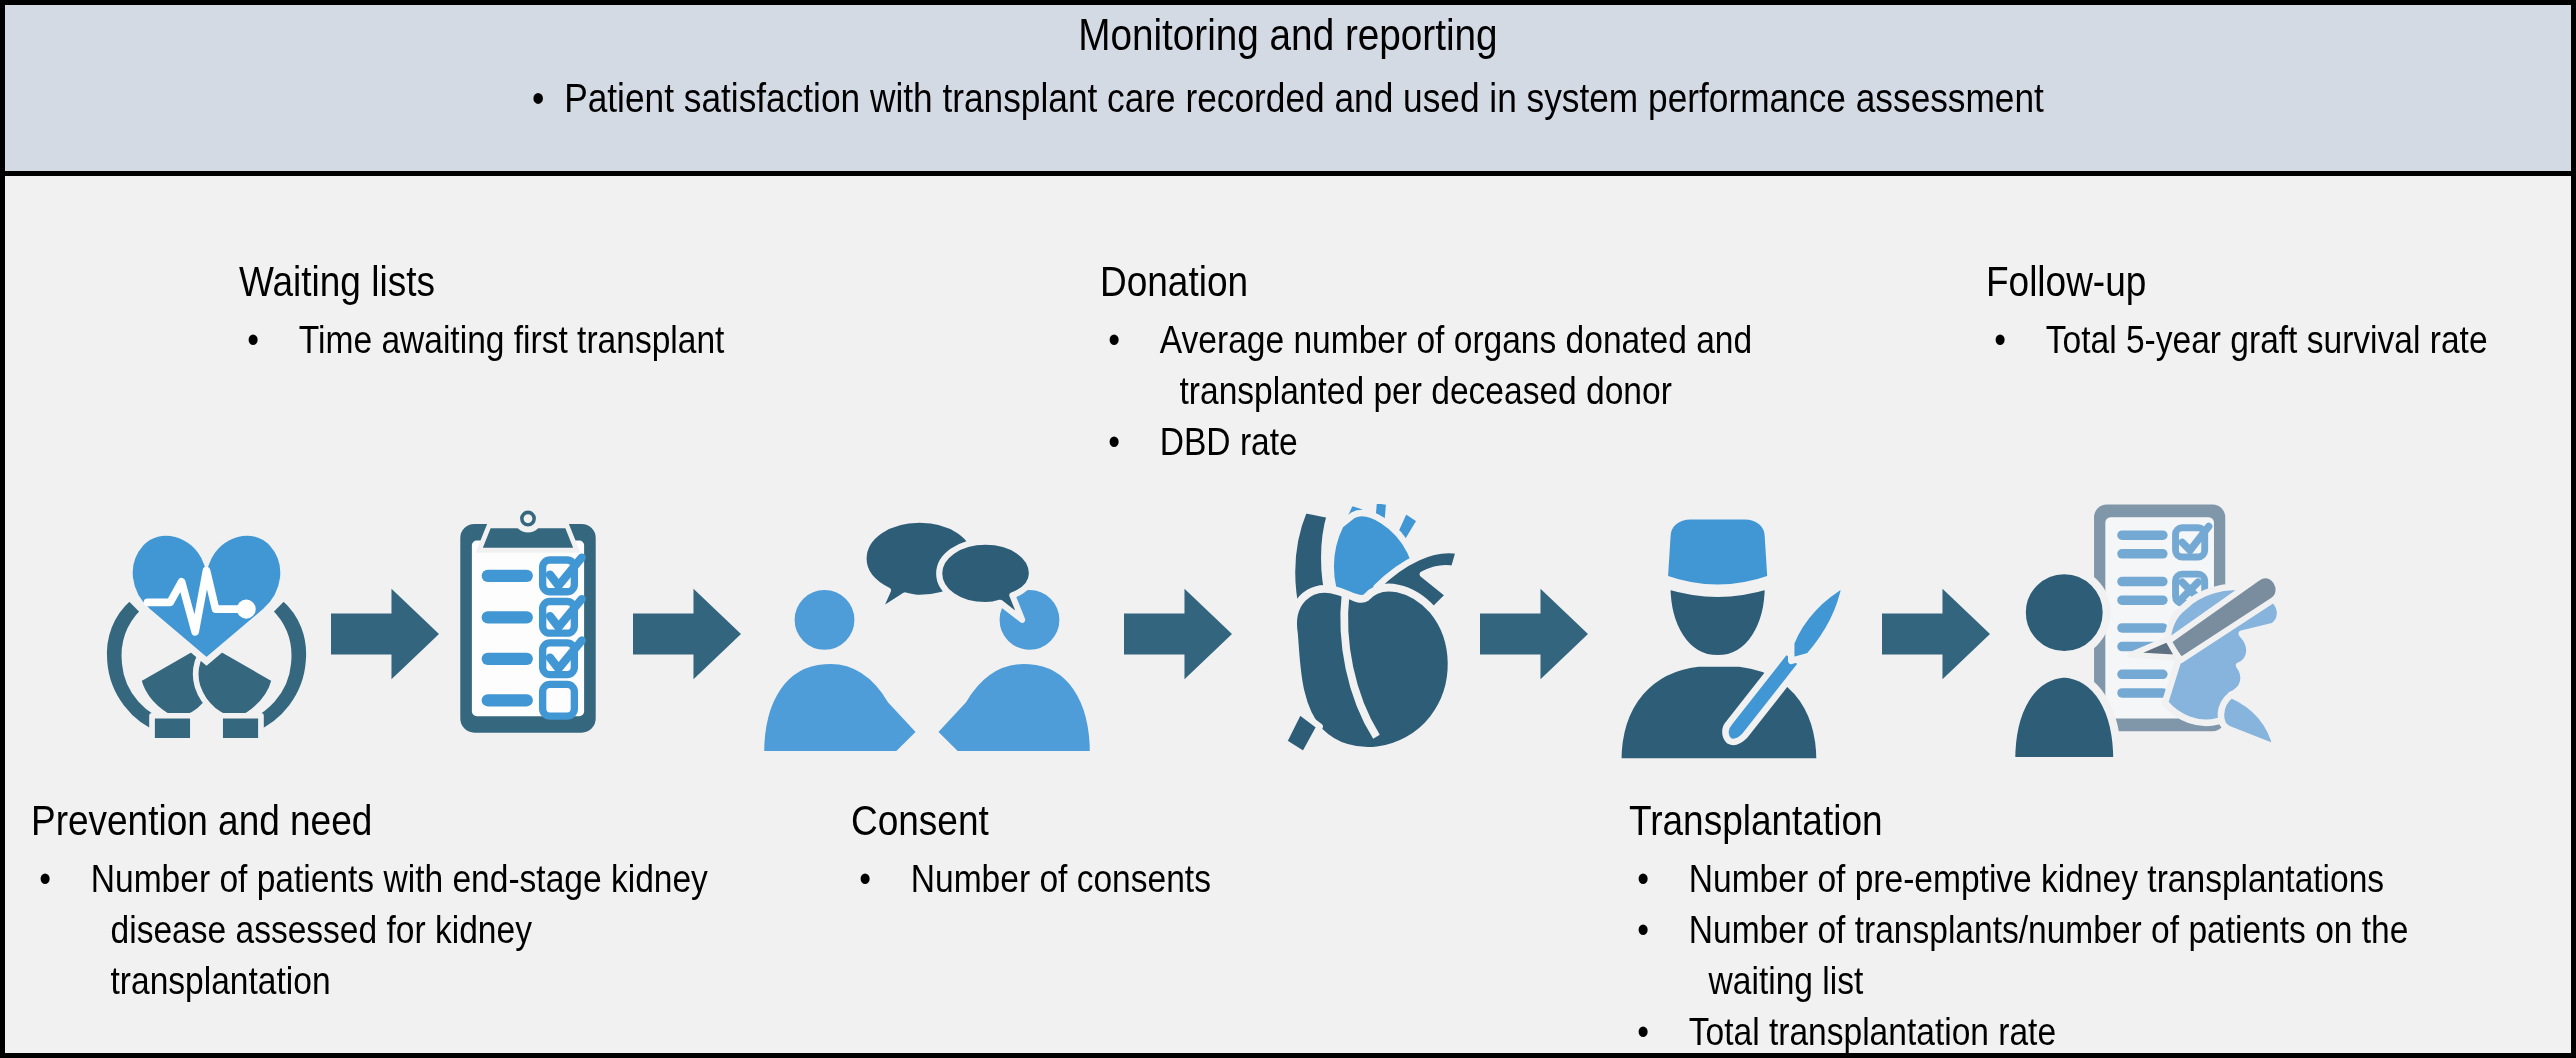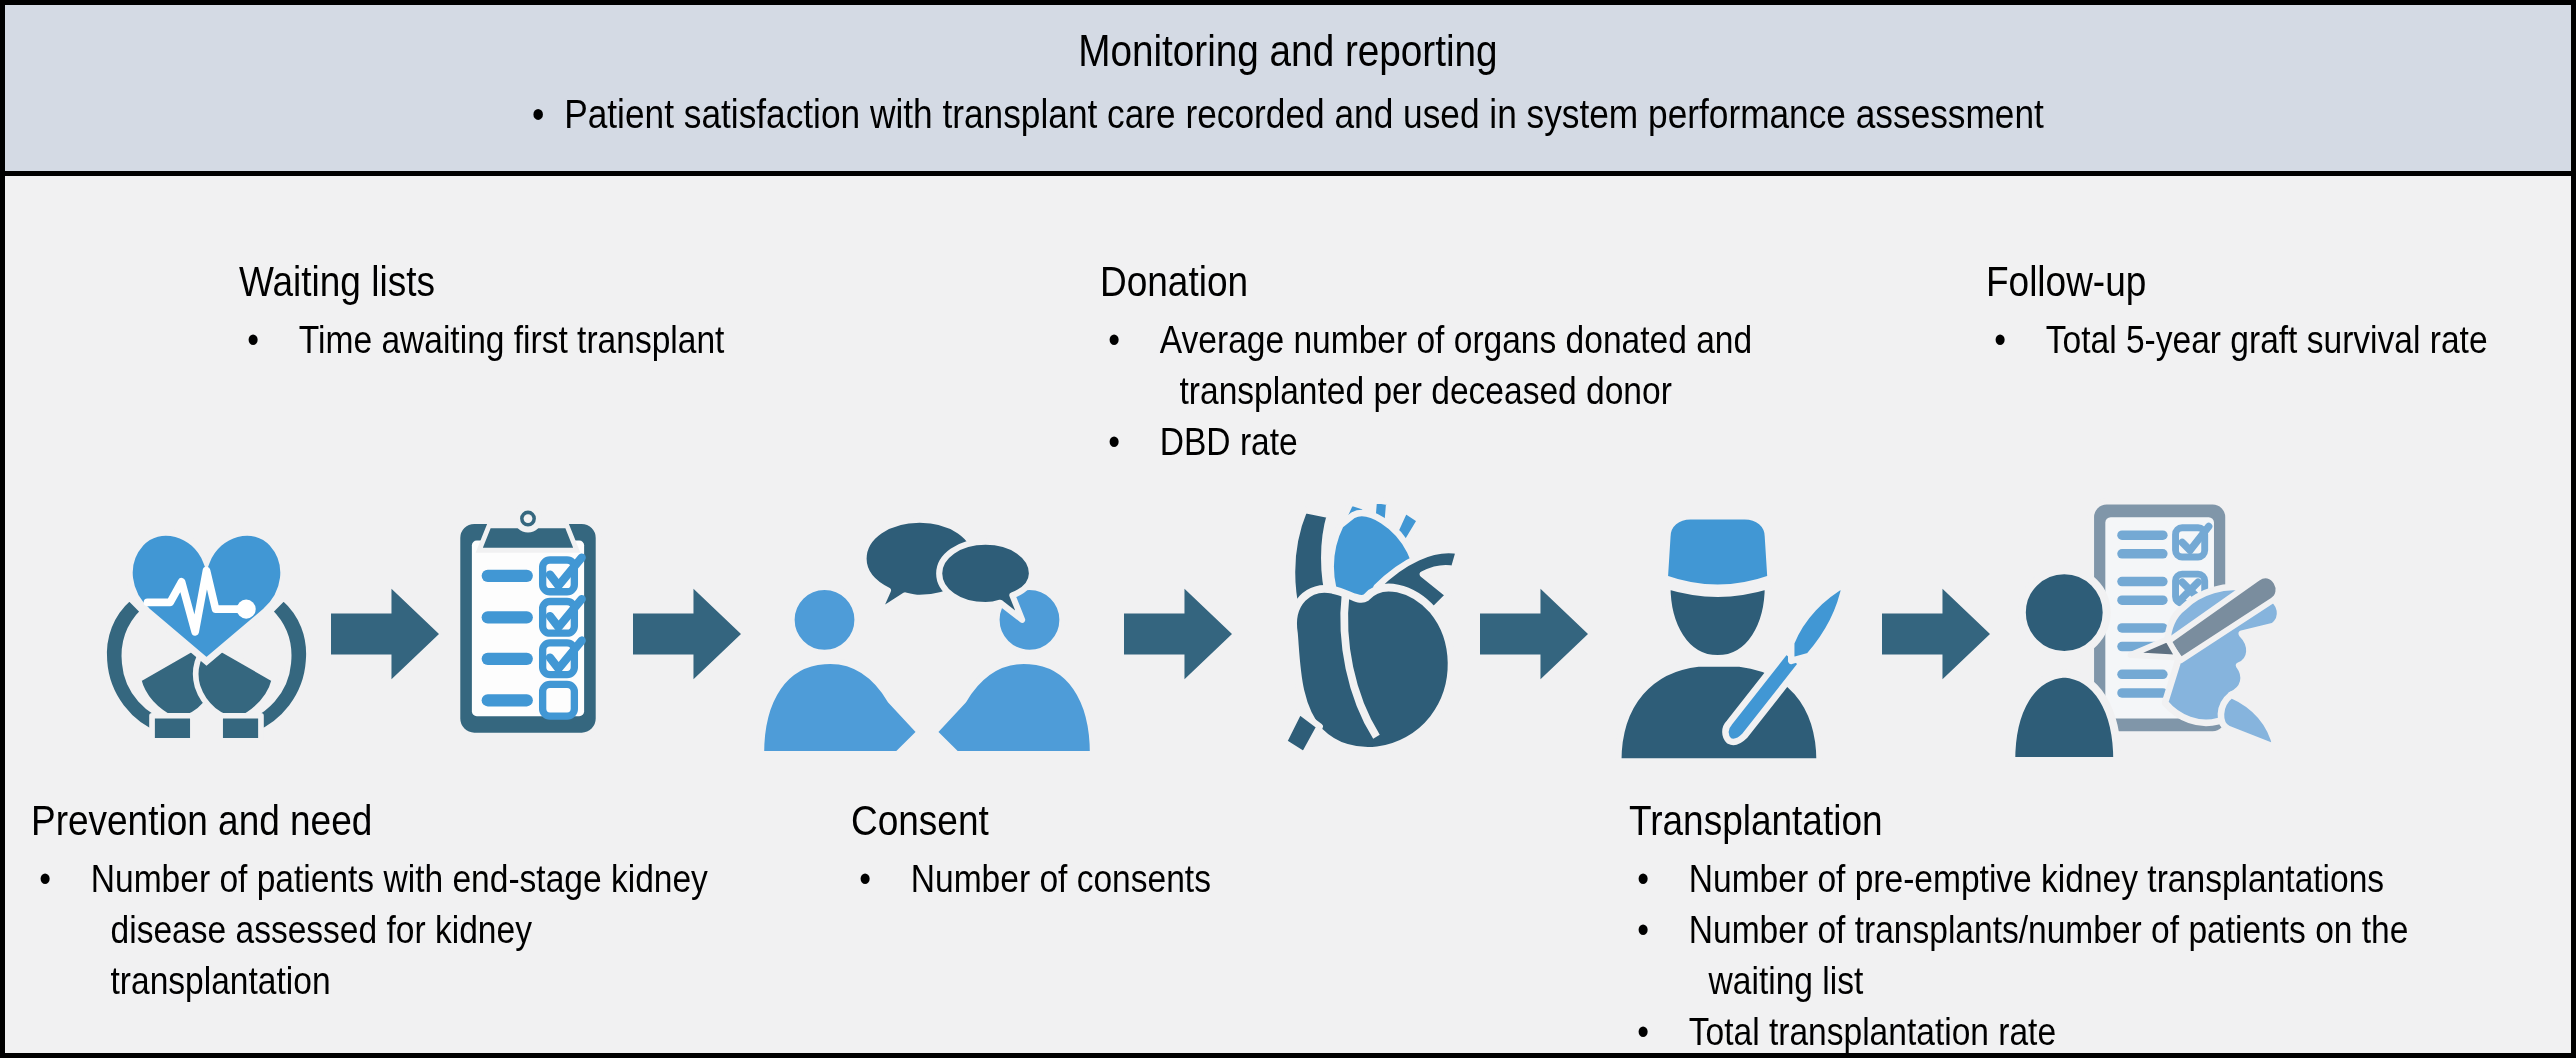--- a/index.html
+++ b/index.html
@@ -13,21 +13,21 @@
     color:#000;
     overflow:hidden;
   }
   
   .banner{
     position:absolute;left:0;top:0;right:0;height:171px;
     box-sizing:border-box;
     background:#D4DAE4;
     border-bottom:5.4px solid #000;
     display:flex;flex-direction:column;align-items:center;
-    padding-top:21px;
+    padding-top:5px;
   }
   .banner-title{
     font-size:45px;line-height:50px;
     transform:scaleX(0.86);transform-origin:50% 0;
     white-space:nowrap;
   }
   .banner-bullet{
     margin-top:15px;
     display:flex;align-items:baseline;
     font-size:41px;line-height:47px;

